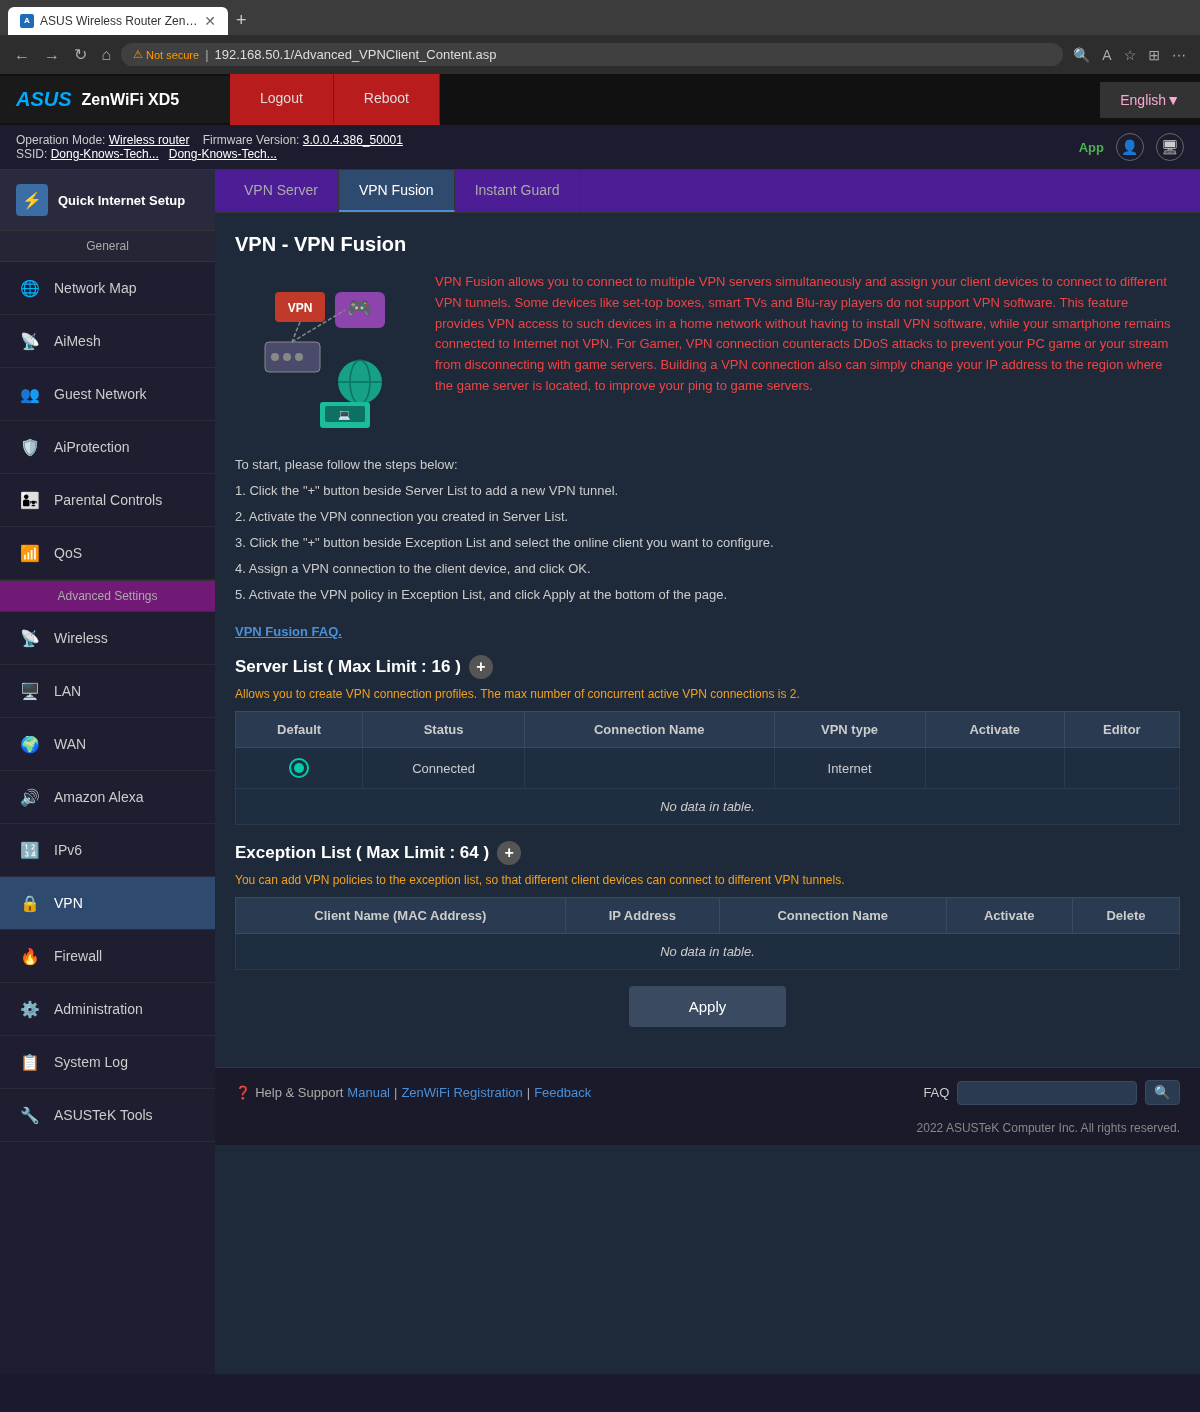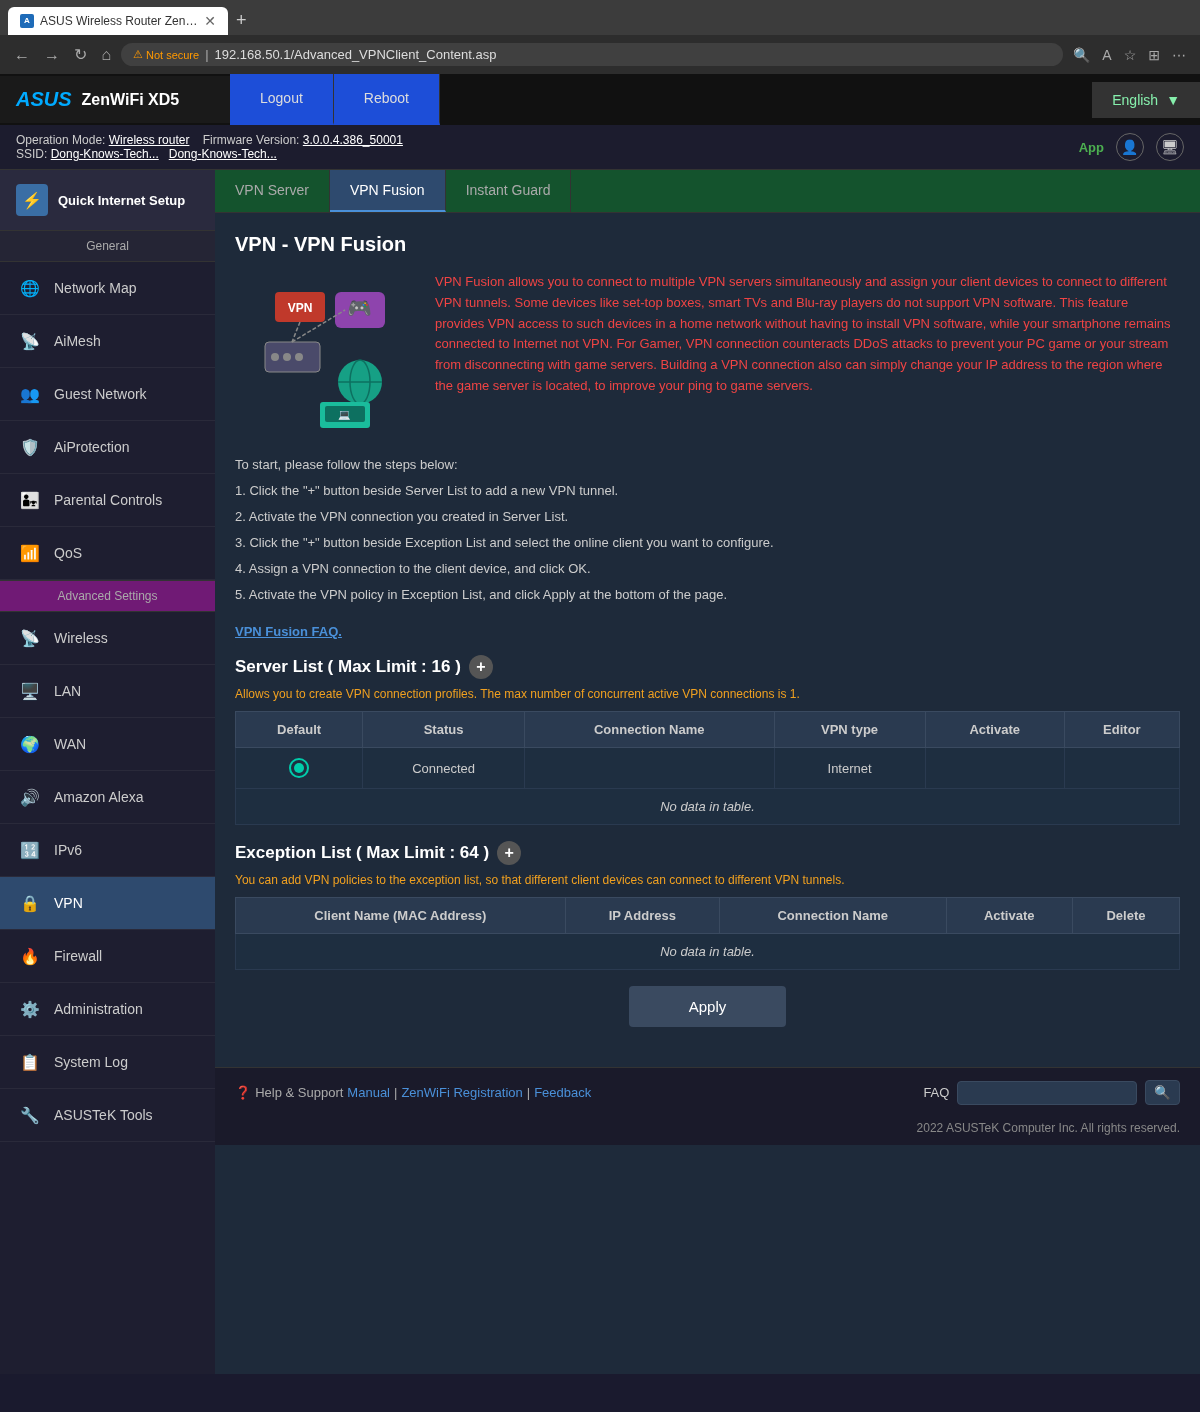--- a/index.html
+++ b/index.html
@@ -23,22 +23,22 @@
 
     
     .router-ui { display: flex; flex-direction: column; background: #1c1c2e; min-height: 1300px; }
 
     
     .router-header { display: flex; align-items: center; background: #111; padding: 0; }
     .router-brand { display: flex; align-items: center; background: #1a1a1a; padding: 12px 16px; gap: 10px; min-width: 230px; }
     .asus-logo { color: #00aaff; font-weight: bold; font-size: 20px; font-style: italic; }
     .router-model { color: white; font-size: 16px; font-weight: bold; }
     .header-actions { display: flex; flex: 1; }
-    .header-btn { padding: 16px 30px; color: #ddd; cursor: pointer; text-align: center; border-bottom: 3px solid transparent; font-size: 14px; background: #1d4ed8; border-right: 1px solid #333; }
-    .lang-selector { margin-left: auto; display: flex; align-items: center; background: #333; padding: 10px 20px; color: #86efac; font-size: 14px; gap: 8px; cursor: pointer; }
+    .header-btn { padding: 16px 30px; color: #ddd; cursor: pointer; text-align: center; border-bottom: 3px solid transparent; font-size: 14px; background: #b91c1c; border-right: 1px solid #333; }
+    .lang-selector { margin-left: auto; display: flex; align-items: center; background: #333; padding: 10px 20px; color: #f9a8d4; font-size: 14px; cursor: pointer; }
 
     
     .info-bar { background: #1c1c2e; padding: 8px 16px; display: flex; align-items: center; justify-content: space-between; border-bottom: 1px solid #333; }
     .info-bar-text { color: #ccc; font-size: 12px; }
     .info-bar-text a { color: #fff; text-decoration: underline; }
     .info-bar-icons { display: flex; gap: 12px; align-items: center; }
     .app-label { color: #4caf50; font-size: 13px; font-weight: bold; }
     .icon-circle { width: 28px; height: 28px; border-radius: 50%; border: 1px solid #666; display: flex; align-items: center; justify-content: center; color: #ccc; cursor: pointer; font-size: 14px; }
 
     
@@ -52,21 +52,21 @@
     .sidebar-section { color: #aaa; font-size: 12px; text-align: center; padding: 8px; background: #252535; border-bottom: 1px solid #333; }
     .sidebar-item { display: flex; align-items: center; gap: 10px; padding: 12px 16px; cursor: pointer; border-bottom: 1px solid #2a2a3a; color: #ccc; font-size: 14px; }
     .sidebar-item.active { background: #2e4a6e; color: white; }
     .sidebar-item-icon { width: 28px; height: 28px; display: flex; align-items: center; justify-content: center; font-size: 16px; }
     .sidebar-advanced-section { color: #aaa; font-size: 12px; text-align: center; padding: 8px; background: #701a75; border-bottom: 1px solid #333; border-top: 1px solid #333; }
 
     
     .content-area { flex: 1; background: #1e2a3a; padding: 0; }
 
     
-    .content-tabs { display: flex; background: #14532d; border-bottom: 1px solid #333; }
+    .content-tabs { display: flex; background: #4c1d95; border-bottom: 1px solid #333; padding-left: 9px; }
     .content-tab { padding: 12px 20px; color: #aaa; cursor: pointer; font-size: 14px; border-right: 1px solid #333; }
     .content-tab.active { background: #2e4a6e; color: white; border-bottom: 2px solid #4a90d9; }
 
     
     .content-body { padding: 20px; }
     .page-title { color: white; font-size: 20px; font-weight: bold; margin-bottom: 16px; }
 
     
     .vpn-intro { display: flex; gap: 20px; margin-bottom: 20px; }
     .vpn-diagram { width: 180px; flex-shrink: 0; display: flex; align-items: center; justify-content: center; }
@@ -312,21 +312,21 @@
           <div>5. Activate the VPN policy in Exception List, and click Apply at the bottom of the page.</div>
         </div>
         <div style="margin-bottom:16px;">
           <a class="faq-link">VPN Fusion FAQ.</a>
         </div>
 
         <div class="section-header">
           <span class="section-title">Server List ( Max Limit : 16 )</span>
           <button class="add-btn">+</button>
         </div>
-        <div class="section-info">Allows you to create VPN connection profiles. The max number of concurrent active VPN connections is 1.</div>
+        <div class="section-info">Allows you to create VPN connection profiles. The max number of concurrent active VPN connections is 2.</div>
 
         <table class="data-table">
           <thead>
             <tr>
               <th>Default</th>
               <th>Status</th>
               <th>Connection Name</th>
               <th>VPN type</th>
               <th>Activate</th>
               <th>Editor</th>

